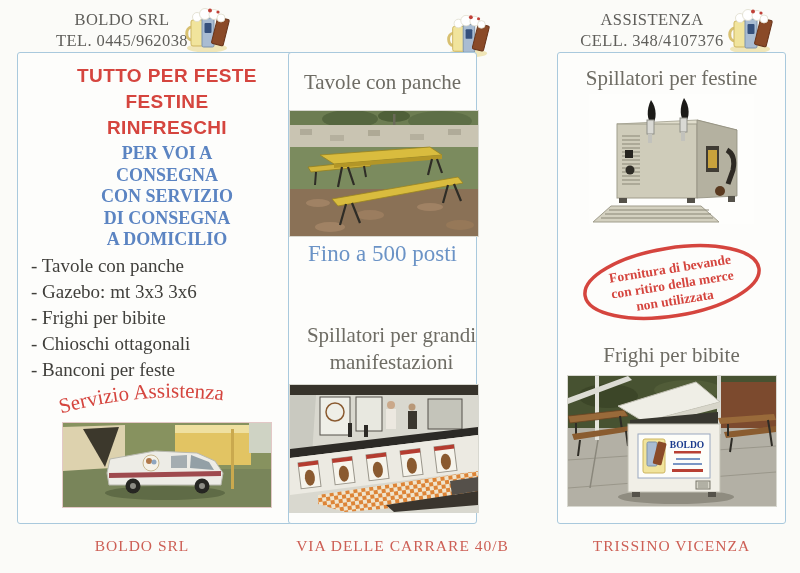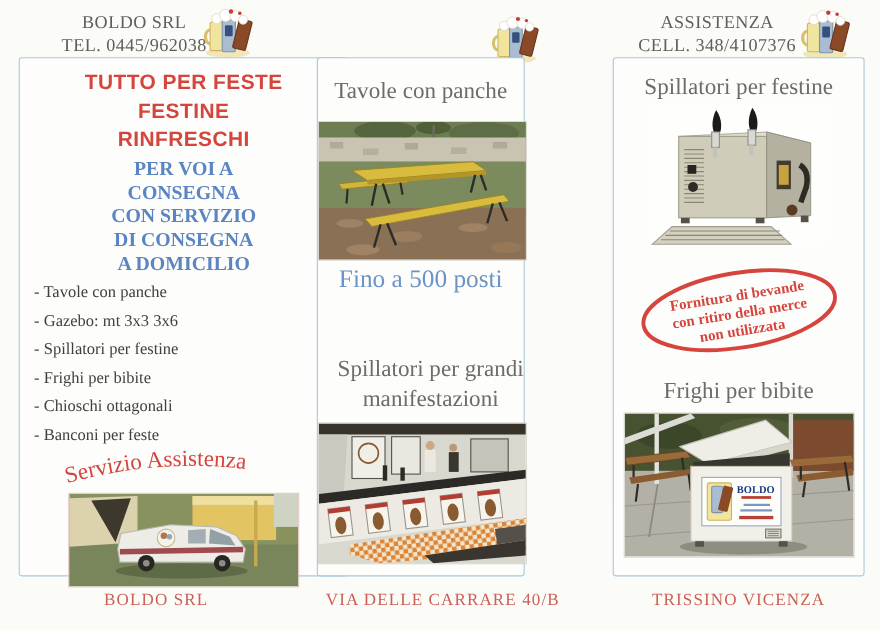--- a/index.html
+++ b/index.html
@@ -22,21 +22,21 @@
   .panel{position:absolute;top:52px;height:472px;border:1px solid #a9c9dd;
          border-radius:3px;background:#fdfdfb;box-sizing:border-box;text-align:center;}
   .panel-left{left:17px;width:300px;padding-top:10px;}
   .panel-mid{left:288px;width:189px;padding-top:16px;}
   .panel-right{left:557px;width:229px;padding-top:12px;}
   
   .red-line{color:#d5453e;font-family:"Liberation Sans",sans-serif;font-weight:bold;
             font-size:19px;line-height:26px;letter-spacing:.4px;}
   .blue-line{color:#5b84c2;font-weight:bold;font-size:18px;line-height:21.5px;}
   .blue-block{margin-top:2px;}
-  .list{margin-top:2px;text-align:left;padding-left:13px;font-size:15px;line-height:26px;color:#403f3b;}
+  .list{margin-top:2px;text-align:left;padding-left:13px;font-size:19px;line-height:26px;color:#403f3b;}
   .arc-svg{display:block;margin:-2px auto 0;}
   
   .photo{display:block;margin:0 auto;}
   .photo-van{margin-top:3px;border:1px solid #e3c8c6;}
   .photo-mid{border:1px solid #d8d8d0;}
   
   .gray-title{color:#6e6c64;font-size:21px;line-height:27px;}
   .mid-photo1{margin-top:14px;}
   .caption-blue{color:#6b93c6;font-size:23px;line-height:30px;margin-top:2px;}
   .mid-title2{margin-top:53px;width:205px;margin-left:auto;margin-right:auto;}
@@ -107,21 +107,20 @@
     <div class="blue-block">
       <div class="blue-line">PER VOI A</div>
       <div class="blue-line">CONSEGNA</div>
       <div class="blue-line">CON SERVIZIO</div>
       <div class="blue-line">DI CONSEGNA</div>
       <div class="blue-line">A DOMICILIO</div>
     </div>
     <div class="list">
       <div>- Tavole con panche</div>
       <div>- Gazebo: mt 3x3 3x6</div>
-      <div>- Spillatori per festine</div>
       <div>- Frighi per bibite</div>
       <div>- Chioschi ottagonali</div>
       <div>- Banconi per feste</div>
     </div>
     <svg class="arc-svg" width="236" height="38" viewBox="0 0 236 38">
       <defs>
           <path id="arcp" d="M 10 33 Q 118 2 226 29" fill="none"></path>
         </defs>
       <text font-size="21" fill="#d5453e">
         <textPath href="#arcp" startOffset="2">Servizio Assistenza</textPath>

